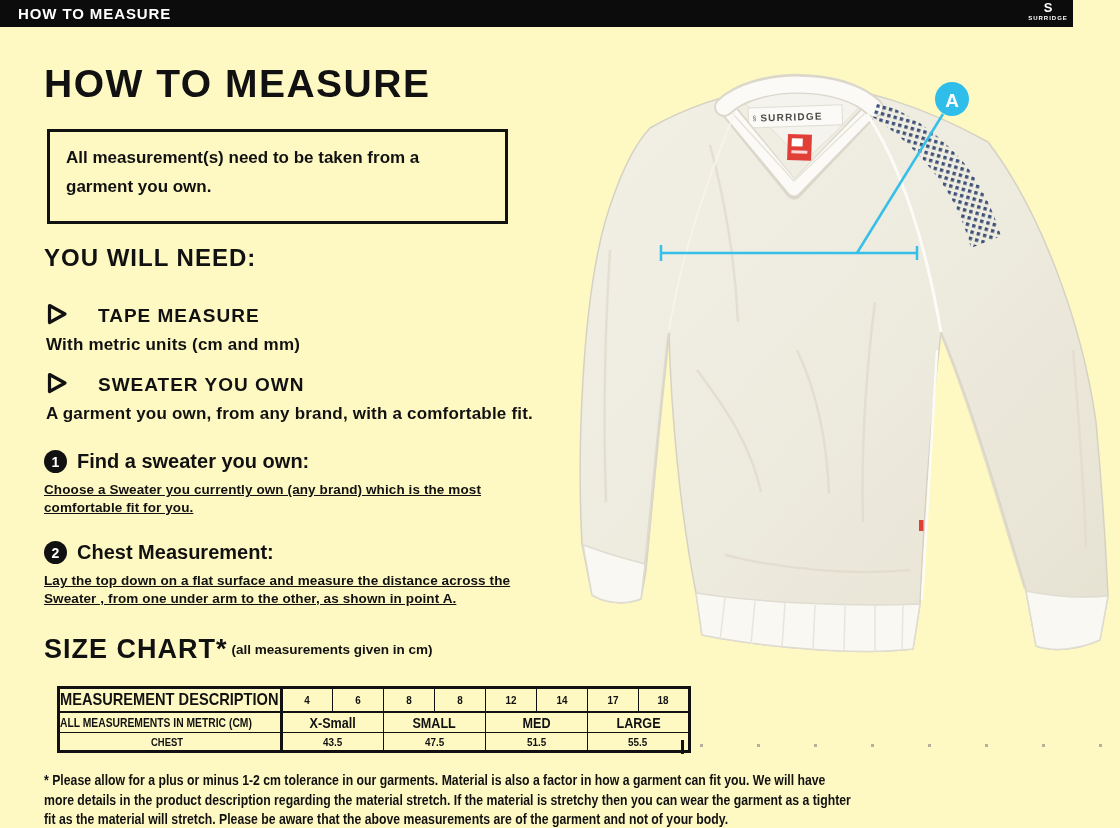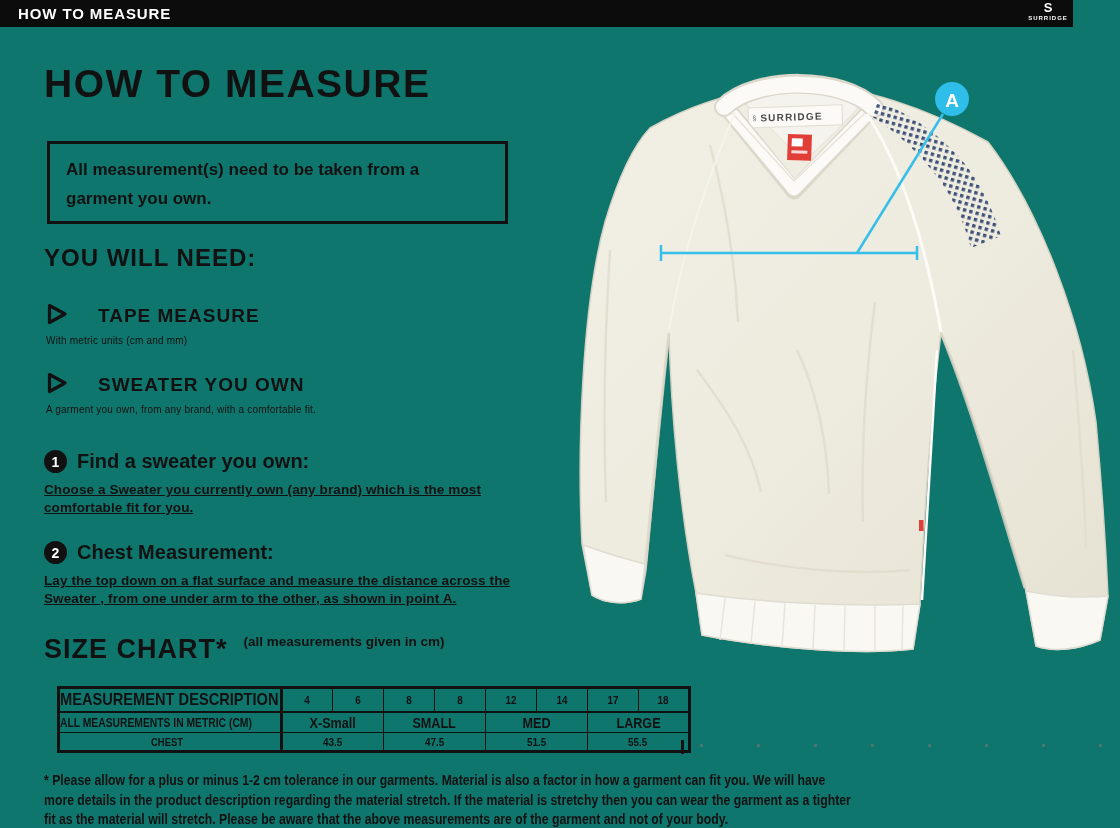--- a/index.html
+++ b/index.html
@@ -1,47 +1,47 @@
 <!DOCTYPE html>
 <html><head>
 <meta charset="utf-8">
 <style>
   html,body{margin:0;padding:0;background:#fff;}
-  .page{position:relative;width:1120px;height:828px;background:#0f766e;overflow:hidden;
+  .page{position:relative;width:1120px;height:828px;background:#fef9c3;overflow:hidden;
         font-family:"Liberation Sans",sans-serif;color:#111;}
 
   
   .topbar{position:absolute;left:0;top:0;width:1073px;height:27px;background:#0c0c0c;}
   .topbar-title{position:absolute;left:18px;top:0;line-height:27px;color:#fff;
         font-size:15px;font-weight:bold;letter-spacing:.9px;}
   .brand{position:absolute;left:1024px;top:1px;width:48px;height:25px;color:#fff;text-align:center;}
   .brand-icon{font-size:13px;line-height:13px;font-weight:bold;}
   .brand-text{font-size:6px;line-height:8px;font-weight:bold;letter-spacing:1px;}
 
   
   .main-title{position:absolute;left:44px;top:62px;margin:0;font-size:39px;font-weight:bold;letter-spacing:1.5px;}
-  .notice{position:absolute;left:47px;top:141px;width:461px;height:83px;border:3px solid #111;box-sizing:border-box;}
+  .notice{position:absolute;left:47px;top:129px;width:461px;height:95px;border:3px solid #111;box-sizing:border-box;}
   .notice p{margin:0;padding:11px 16px;font-size:17px;font-weight:bold;line-height:29px;}
   .need-heading{position:absolute;left:44px;top:244px;margin:0;font-size:24px;font-weight:bold;letter-spacing:1px;}
 
   .need-item{position:absolute;left:46px;}
   .need-item.n0{top:303px;} .need-item.n1{top:372px;}
   .need-row{display:flex;align-items:center;gap:30px;}
   .need-title{font-size:19px;font-weight:bold;letter-spacing:1px;}
-  .need-sub{margin-top:6px;font-size:10px;font-weight:normal;letter-spacing:.2px;}
+  .need-sub{margin-top:6px;font-size:17px;font-weight:bold;letter-spacing:.2px;}
 
   .step{position:absolute;left:44px;width:520px;}
   .step.s0{top:450px;} .step.s1{top:541px;}
   .step-head{display:flex;align-items:center;gap:10px;}
   .step-num{width:23px;height:23px;border-radius:50%;background:#111;color:#fff;font-size:14px;
         font-weight:bold;display:flex;align-items:center;justify-content:center;flex:0 0 auto;}
   .step-title{font-size:20px;font-weight:bold;}
   .step-desc{margin-top:8px;font-size:13.5px;font-weight:bold;line-height:18px;width:512px;letter-spacing:.1px;text-decoration:underline;}
 
-  .size-chart-head{position:absolute;left:44px;top:634px;display:flex;align-items:flex-start;gap:16px;}
+  .size-chart-head{position:absolute;left:44px;top:634px;display:flex;align-items:center;gap:4px;}
   .size-chart-title{font-size:27px;font-weight:bold;letter-spacing:1px;}
   .size-chart-sub{font-size:13.5px;font-weight:bold;}
 
   
   table.size-table{position:absolute;left:57px;top:686px;width:631px;border-collapse:collapse;
         table-layout:fixed;border:3px solid #111;}
   table.size-table td{border:1.5px solid #111;text-align:center;vertical-align:middle;padding:0;
         font-weight:bold;white-space:nowrap;overflow:hidden;}
   tr.r1 td{height:22px;border-bottom-width:2.5px;font-size:11px;}
   tr.r2 td{height:19px;font-size:14px;}

